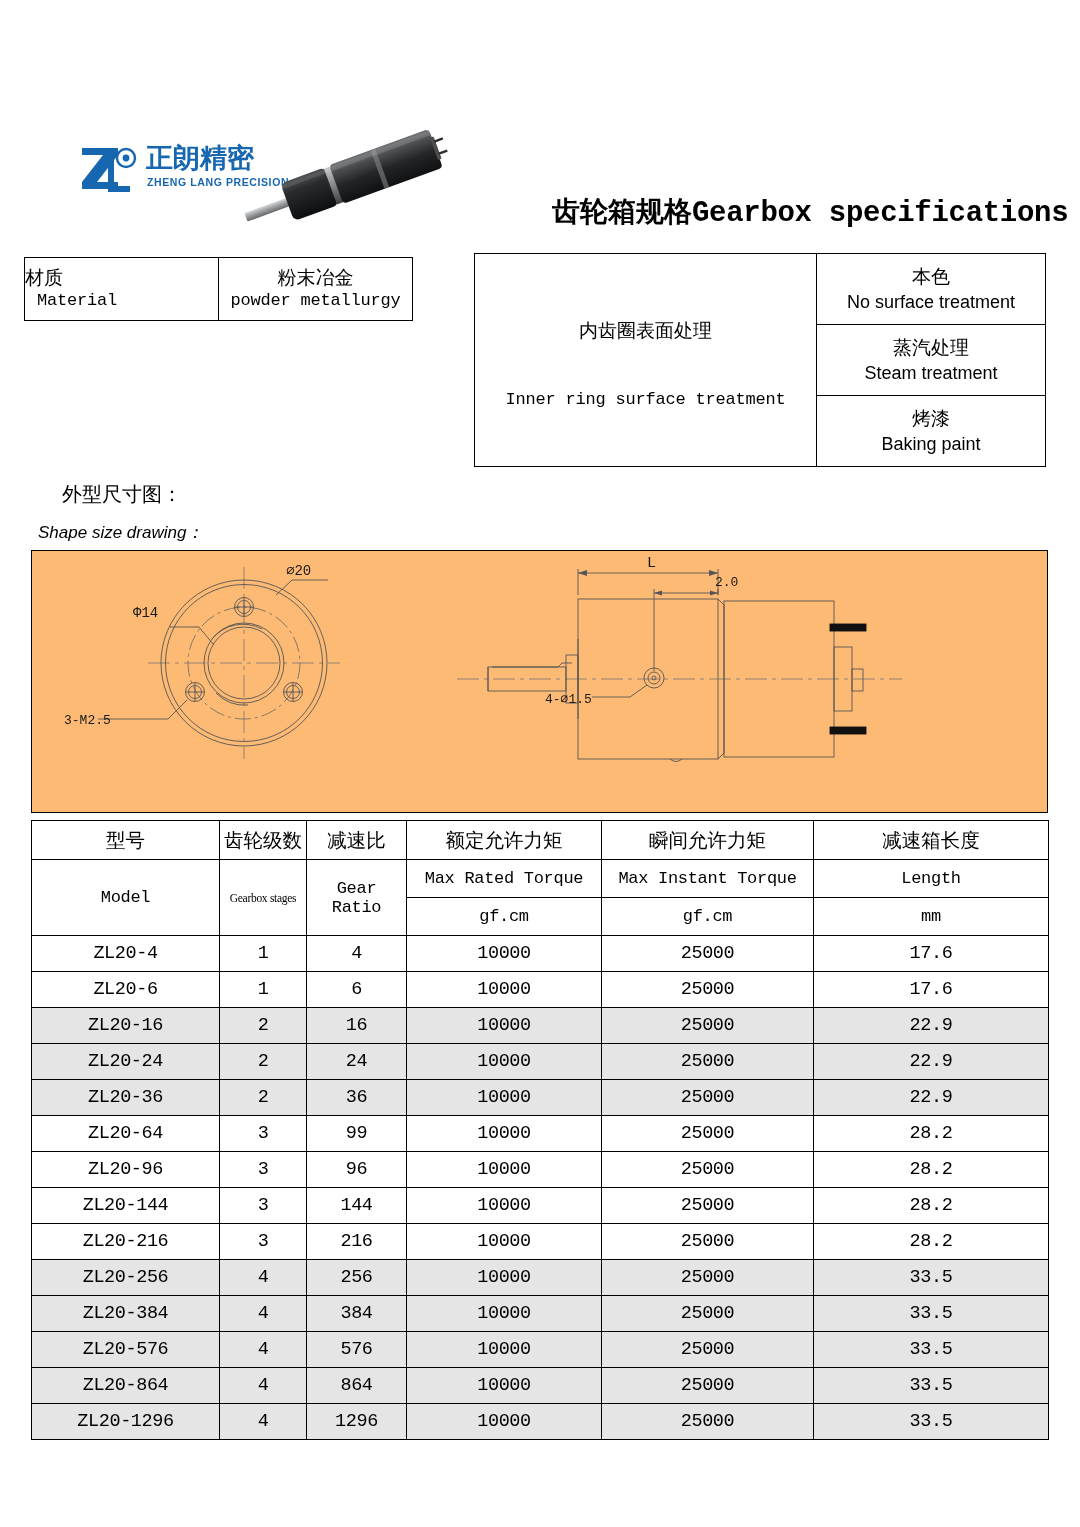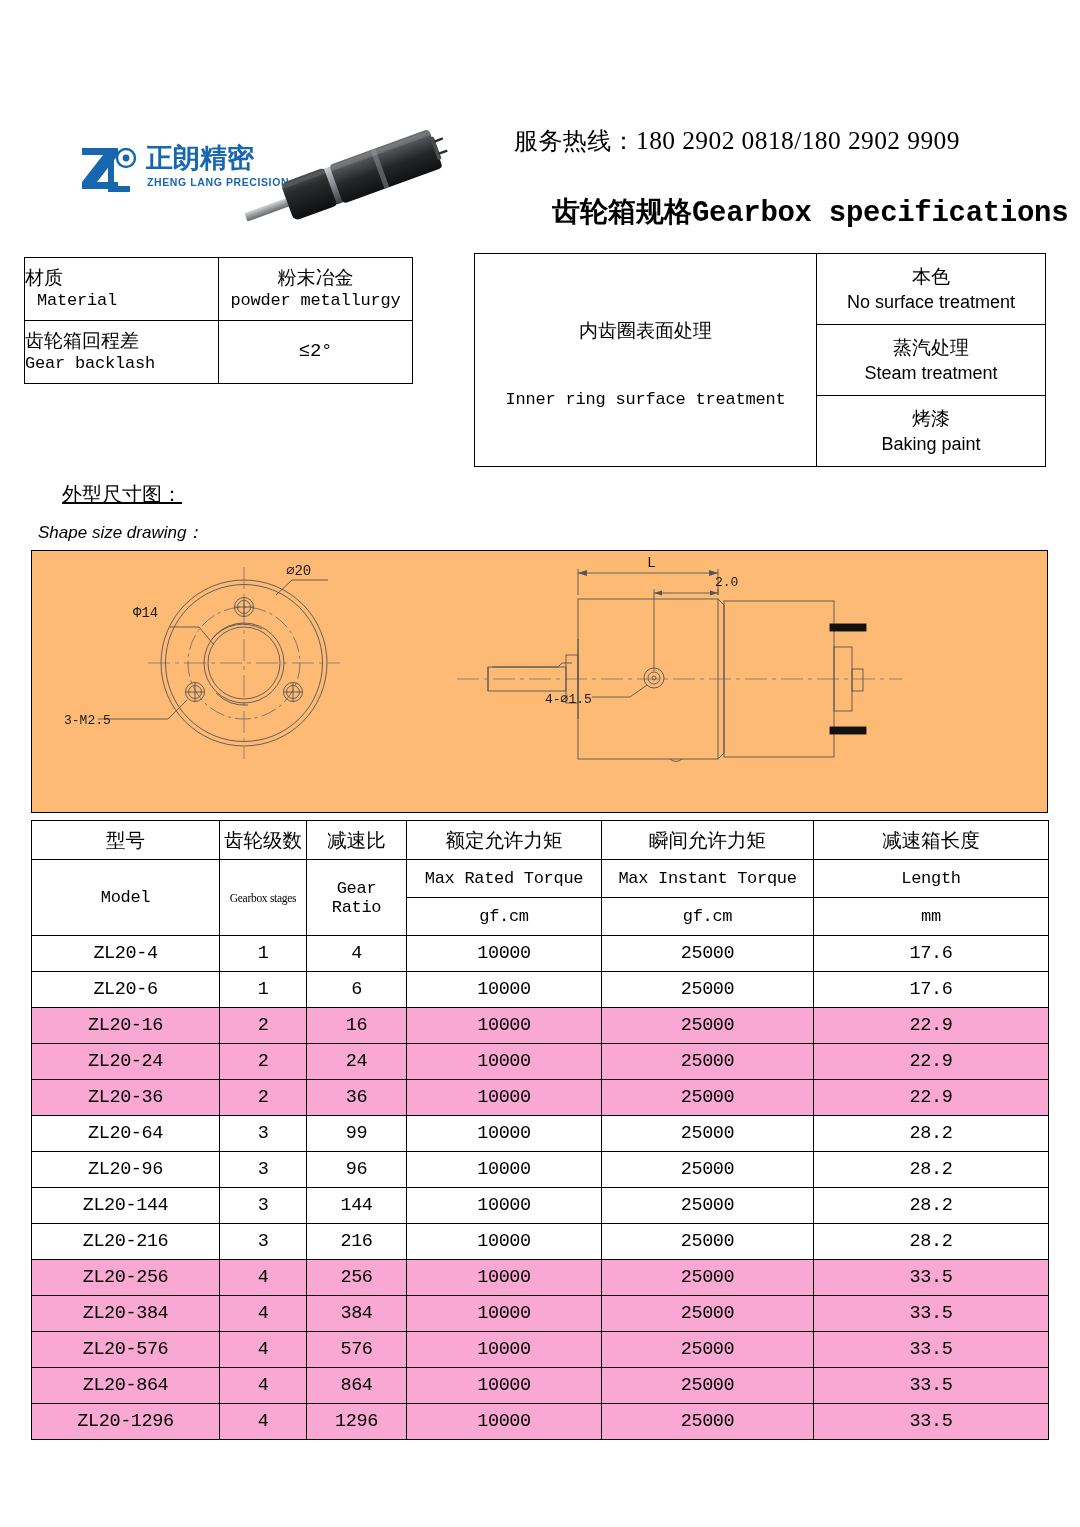--- a/index.html
+++ b/index.html
@@ -120,21 +120,20 @@
   .lbl-left { text-align: left; padding-left: 10px; }
   .lbl-left .cell-en-serif { padding-left: 12px; display: block; }
   .ctr { text-align: center; }
 
   
   .draw-cn {
     position: absolute;
     left: 62px; top: 481px;
     font-family: "DejaVu Sans", sans-serif;
     font-size: 20px;
-    text-decoration: underline;
   }
   .draw-en {
     position: absolute;
     left: 38px; top: 521px;
     font-family: "Liberation Sans", "DejaVu Sans", sans-serif;
     font-size: 17px;
     font-style: italic;
   }
   .draw-box {
     position: absolute;
@@ -176,21 +175,21 @@
     font-family: Liberation Serif, serif;
     font-size: 11.5px;
     letter-spacing: -0.3px;
   }
   table.main td.cell {
     font-family: "Liberation Mono", "DejaVu Sans Mono", monospace;
     font-size: 18.5px;
     letter-spacing: -0.4px;
     height: 35px;
   }
-  table.main tr.hl td { background: #f9a8d4; }
+  table.main tr.hl td { background: #e5e5e5; }
 </style>
 </head>
 <body>
 
 <div class="header">
 
   <div class="logo-block">
     <svg class="logo-mark" viewBox="0 0 62 54">
       <path d="M4 6 L40 6 L40 13 L19 40 L40 40 L40 47 L4 47 L4 40 L25 13 L4 13 Z" fill="#1767b0"></path>
       <path d="M30 14 L36 14 L36 44 L52 44 L52 50 L30 50 Z" fill="#1767b0"></path>
@@ -232,50 +231,38 @@
       <rect x="106" y="29.5" width="106" height="41" rx="4" fill="url(#bodyG)"></rect>
       <rect x="150" y="29.5" width="5" height="41" fill="#8b8e91" opacity="0.55"></rect>
       <rect x="210" y="38" width="4" height="24" rx="1.5" fill="#4a4c4e"></rect>
       <rect x="213" y="42" width="9" height="2.4" fill="#2b2c2e"></rect>
       <rect x="213" y="55" width="9" height="2.4" fill="#2b2c2e"></rect>
       <rect x="106" y="31" width="106" height="5" fill="#ffffff" opacity="0.13"></rect>
       <rect x="54" y="32" width="48" height="4" rx="2" fill="#ffffff" opacity="0.10"></rect>
     </g>
   </svg>
 
-  <div class="hotline"><span class="cn">服务热线：</span><span>180 2902 0818/180 2902 9909</span></div>
 
   <div class="spec-title"><span class="cn">齿轮箱规格</span><span class="en">Gearbox specifications</span></div>
 </div>
 
 <table class="spec" id="spec-left">
   <tbody>
   <tr>
     <td class="lbl-left" style="height:62px">
       <div class="cell-pair">
         <span class="cell-cn">材质</span>
         <span class="cell-en-serif">Material</span>
       </div>
     </td>
     <td class="ctr">
       <div class="cell-pair">
         <span class="cell-cn">粉末冶金</span>
         <span class="cell-en-serif" style="display:block">powder metallurgy</span>
       </div>
-    </td>
-  </tr>
-  <tr>
-    <td class="lbl-left" style="height:62px">
-      <div class="cell-pair">
-        <span class="cell-cn">齿轮箱回程差</span>
-        <span class="cell-en-serif" style="padding-left:0">Gear backlash</span>
-      </div>
-    </td>
-    <td class="ctr">
-      <div class="cell-pair"><span class="cell-en-serif" style="font-size:19px">≤2°</span></div>
     </td>
   </tr>
 </tbody>
   </table>
 
 <table class="spec" id="spec-right">
   <tbody>
       <tr>
     <td rowspan="3" class="ctr" style="width:341px">
       <div style="height:160px;position:relative">

